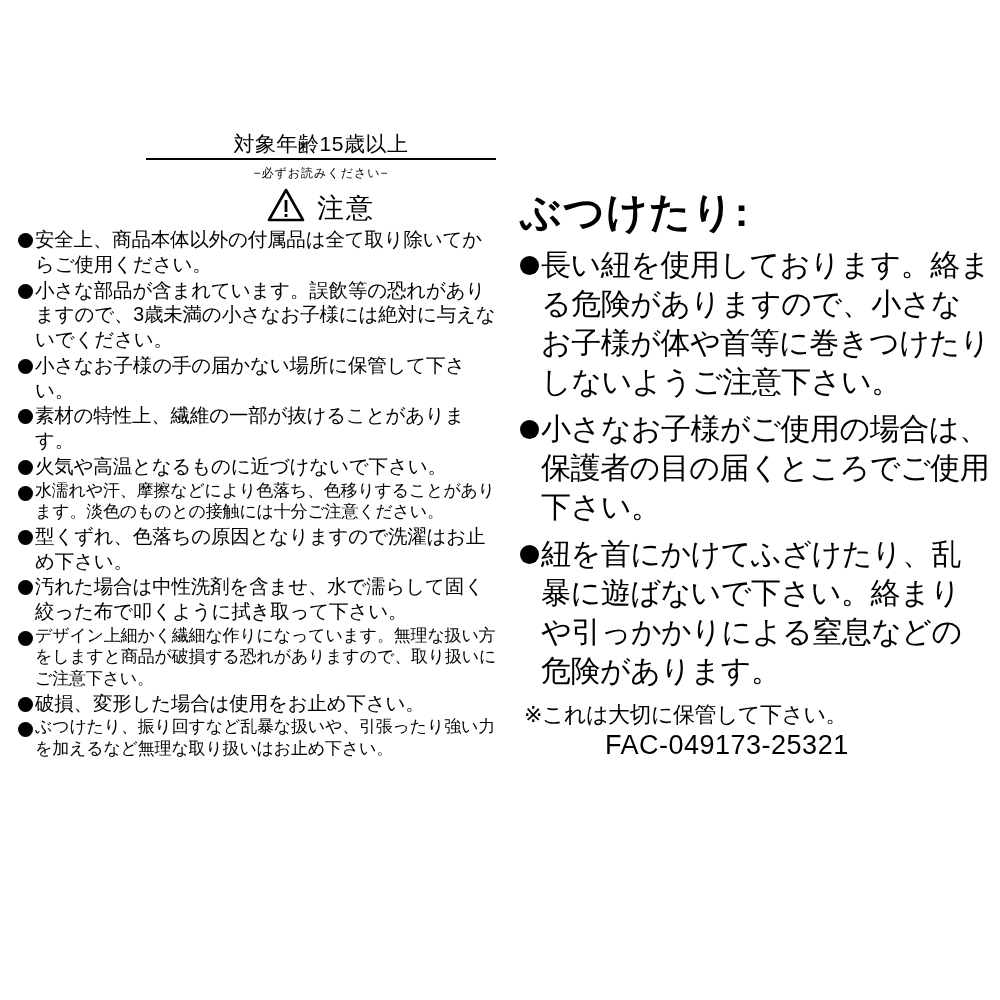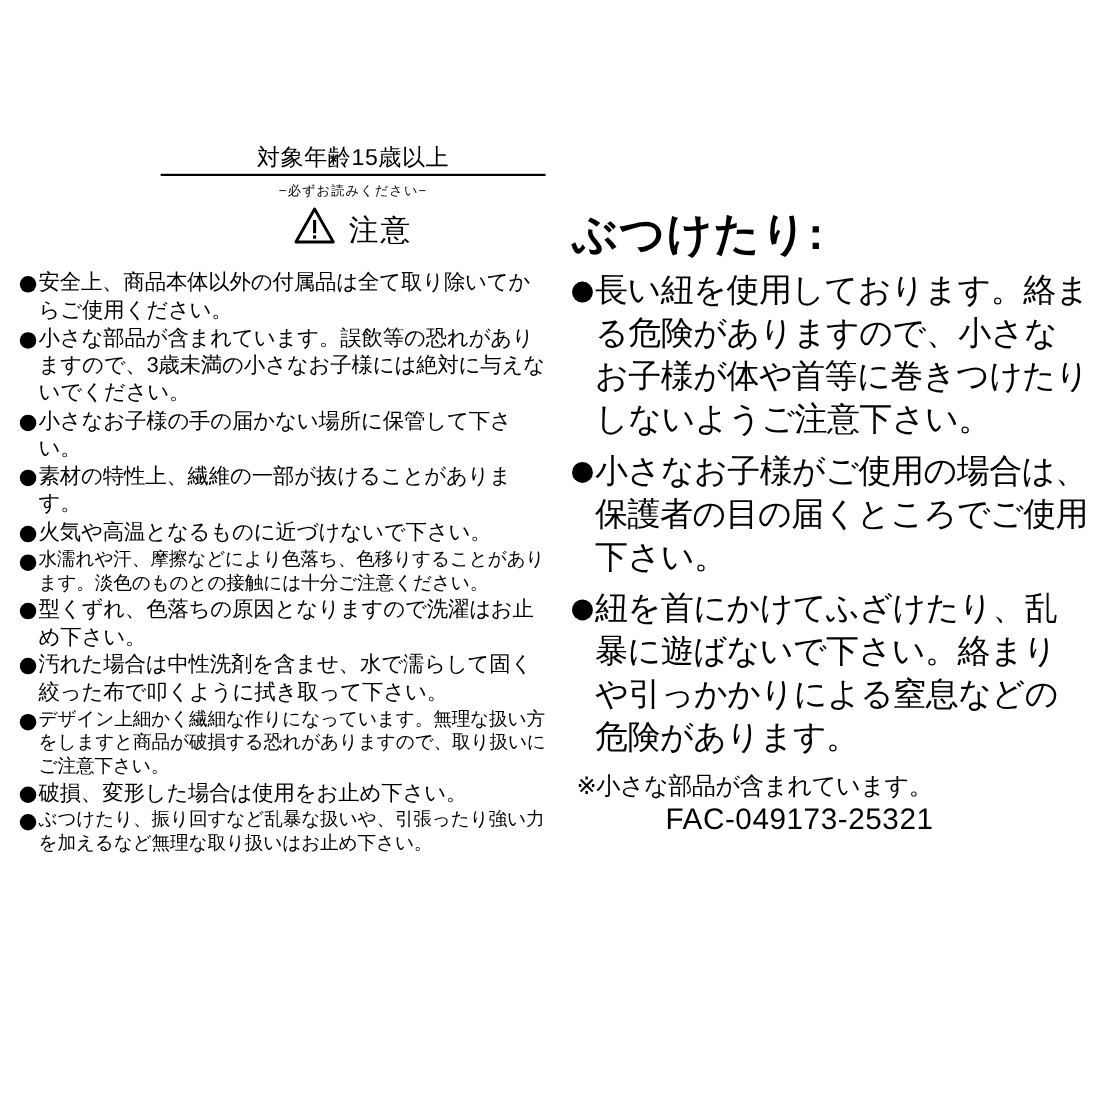--- a/index.html
+++ b/index.html
@@ -57,21 +57,21 @@
   }
   .warn-tri {
     display: block;
   }
   .caution-head .ctext {
     font-size: 27px;
     letter-spacing: 2px;
   }
 
   .bullet-list {
-    margin-top: 18px;
+    margin-top: 1px;
     width: 480px;
   }
   .bullet-item {
     display: flex;
     align-items: flex-start;
     margin-bottom: 1px;
   }
   .bullet-dot {
     flex: 0 0 auto;
     width: 15px;
@@ -214,17 +214,17 @@
     </div>
     <div class="r-item">
       <span class="r-dot"></span>
       <span class="r-text">小さなお子様がご使用の場合は、保護者の目の届くところでご使用下さい。</span>
     </div>
     <div class="r-item">
       <span class="r-dot"></span>
       <span class="r-text">紐を首にかけてふざけたり、乱暴に遊ばないで下さい。絡まりや引っかかりによる窒息などの危険があります。</span>
     </div>
 
-    <div class="note-line">※小さな部品が含まれています。</div>
+    <div class="note-line">※これは大切に保管して下さい。</div>
     <div class="fac-code">FAC-049173-25321</div>
   </div>
 
 </div>
 
 </body></html>

